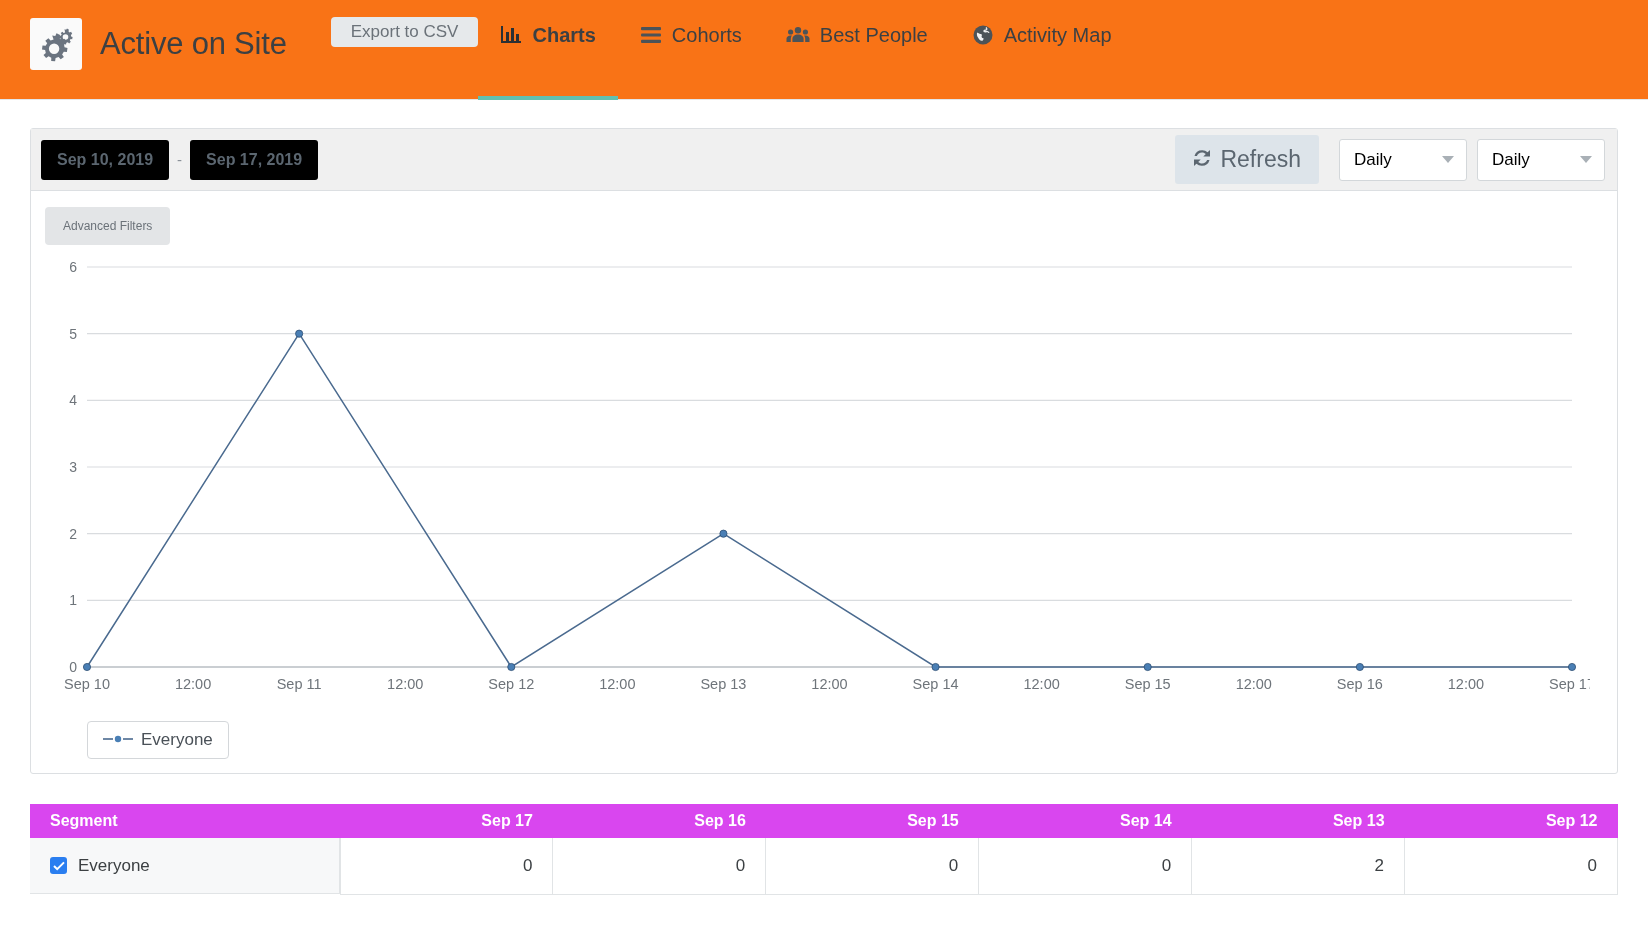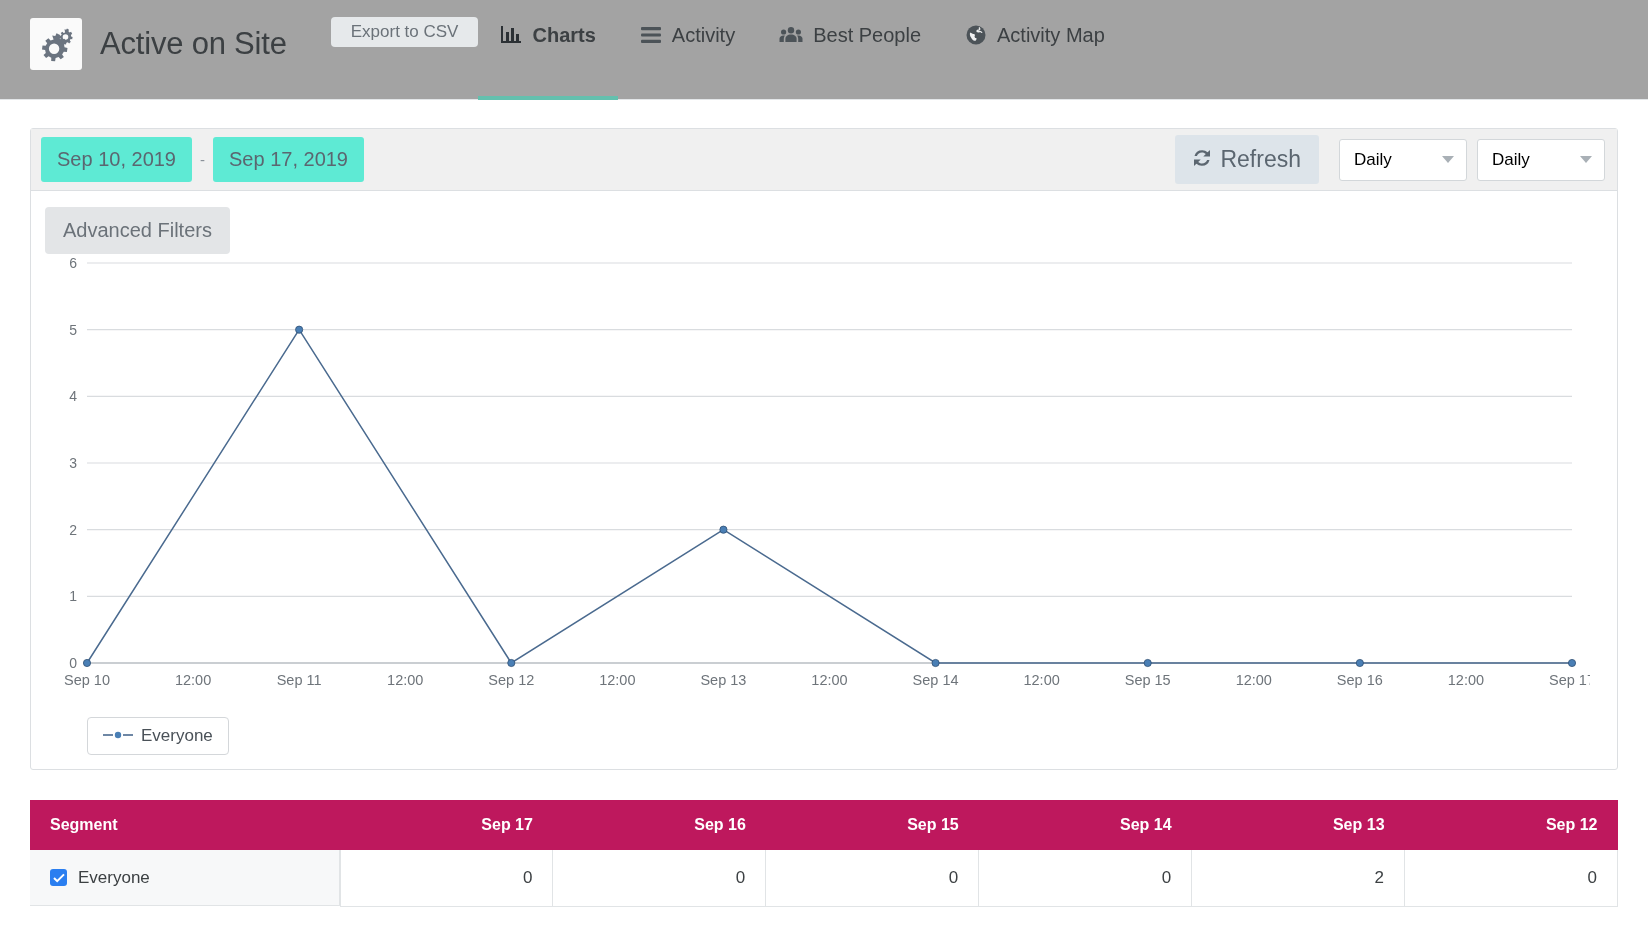--- a/index.html
+++ b/index.html
@@ -12,21 +12,21 @@
     overflow: hidden;
   }
 
   
   .header {
     height: 100px;
     border-bottom: 1px solid #e3e6e8;
     display: flex;
     align-items: flex-start;
     position: relative;
-    background: #a3a3a3;
+    background: #f97316;
   }
   .brand {
     display: flex;
     align-items: center;
     gap: 18px;
     padding-left: 30px;
     height: 88px;
   }
   .brand-logo {
     width: 52px; height: 52px;
@@ -98,24 +98,24 @@
     background: #f0f0f0;
     border-bottom: 1px solid #dcdfe2;
     height: 62px;
     display: flex;
     align-items: center;
     justify-content: space-between;
     padding: 0 12px 0 10px;
   }
   .daterange { display: flex; align-items: center; gap: 6px; }
   .date-chip {
-    background: #5eead4;
+    background: #000000;
     color: #5b6670;
-    font-size: 20px;
-    font-weight: normal;
+    font-size: 16px;
+    font-weight: bold;
     padding: 11px 16px;
     border-radius: 3px;
     cursor: pointer;
     white-space: nowrap;
   }
   .date-dash { color: #8a9199; font-size: 15px; padding: 0 2px; }
 
   .toolbar-right { display: flex; align-items: center; gap: 0; }
   .refresh-btn {
     background: #dde4ea;
@@ -151,25 +151,25 @@
     margin-left: 22px;
   }
 
   
   .chart-wrap { padding: 16px 14px 14px 14px; position: relative; }
   .filters-btn {
     background: #e3e5e7;
     color: #6b7279;
     border: none;
     border-radius: 4px;
-    font-size: 20px;
+    font-size: 12px;
     font-family: "Liberation Sans", sans-serif;
     padding: 12px 18px;
     cursor: pointer;
-    margin-bottom: 1px;
+    margin-bottom: 14px;
     white-space: nowrap;
   }
   .plot { position: relative; height: 450px; width: 1545px; }
   .plot svg { display: block; }
   .legend-row { margin-top: 12px; padding-left: 42px; }
   .legend-chip {
     display: inline-flex;
     align-items: center;
     gap: 8px;
     border: 1px solid #d4d7da;
@@ -178,25 +178,25 @@
     font-size: 17px;
     color: #4a5158;
     background: #fff;
     cursor: pointer;
   }
 
   
   .table-wrap { margin: 30px 30px 0 30px; width: 1588px; }
   table { border-collapse: collapse; width: 100%; table-layout: fixed; }
   thead th {
-    background: #be185d;
+    background: #d946ef;
     color: #ffffff;
     font-size: 16px;
     font-weight: bold;
-    padding: 16px 20px;
+    padding: 8px 20px;
     text-align: right;
     white-space: nowrap;
   }
   thead th.seg-col { text-align: left; width: 310px; }
   tbody td {
     border: 1px solid #e1e4e6;
     border-top: none;
     font-size: 17px;
     color: #3c4043;
     padding: 16px 20px;
@@ -260,21 +260,21 @@
     <div class="nav-item">
       <span class="nav-ico">
         <svg width="22" height="18" viewBox="0 0 22 18">
             <g fill="#4c5358">
               <rect x="1" y="1" width="20" height="3.2" rx="1"></rect>
               <rect x="1" y="7.4" width="20" height="3.2" rx="1"></rect>
               <rect x="1" y="13.8" width="20" height="3.2" rx="1"></rect>
             </g>
           </svg>
       </span>
-      <span class="nav-label">Activity</span>
+      <span class="nav-label">Cohorts</span>
     </div>
 
     <div class="nav-item">
       <span class="nav-ico">
         <svg width="24" height="18" viewBox="0 0 24 18">
             <g fill="#4c5358">
               <circle cx="12" cy="4.2" r="3.2"></circle>
               <circle cx="4.6" cy="6" r="2.6"></circle>
               <circle cx="19.4" cy="6" r="2.6"></circle>
               <path d="M12 8.4c-3.4 0-5.6 1.9-5.6 4.3V16h11.2v-3.3c0-2.4-2.2-4.3-5.6-4.3z"></path>

